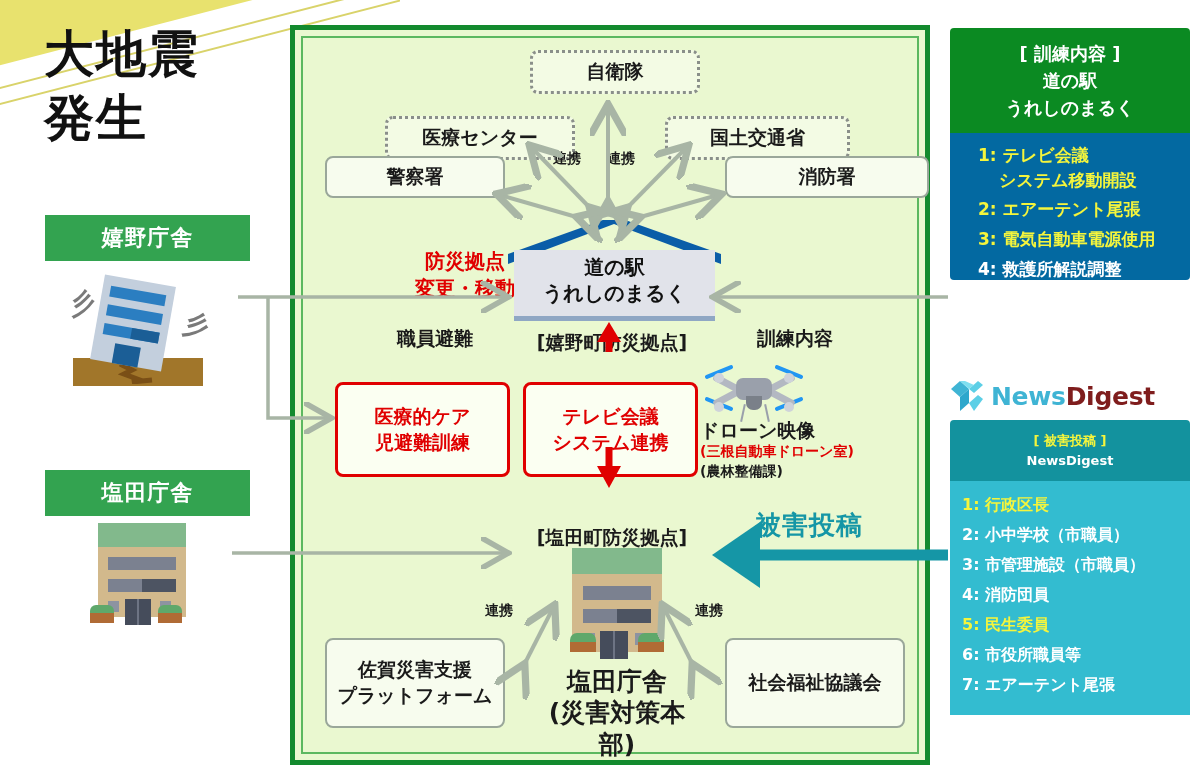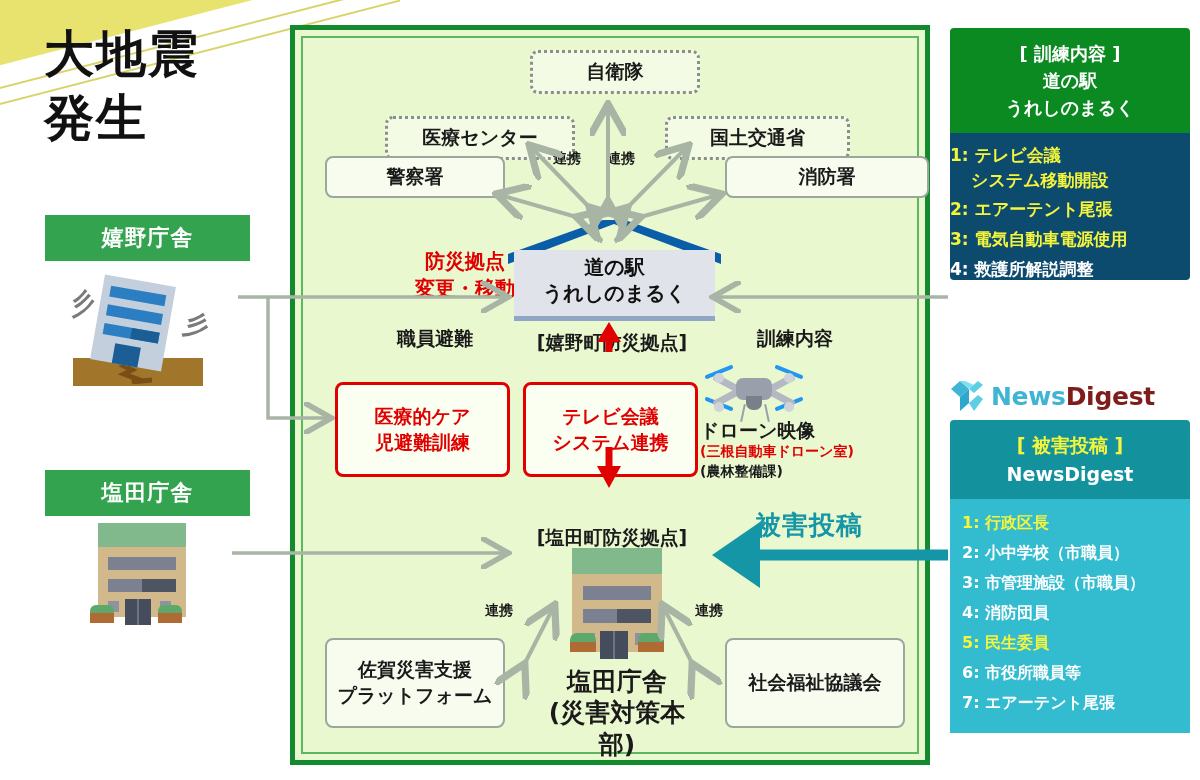--- a/index.html
+++ b/index.html
@@ -150,35 +150,35 @@
   #lbl-drone-sub1{position:absolute;left:700px;top:443px;width:210px;font-size:14px;font-weight:bold;color:#e00000;}
   #lbl-drone-sub2{position:absolute;left:700px;top:463px;width:210px;font-size:14px;font-weight:bold;color:#1a1a1a;}
 
   #lbl-higai{position:absolute;left:755px;top:508px;font-size:26px;font-weight:bold;color:#1596a6;letter-spacing:1px;}
 
   
   .panel{position:absolute;border-radius:4px;overflow:hidden;}
   #panel-training{left:950px;top:28px;width:240px;height:252px;}
   .pt-head{background:#0b8a22;color:#fff;padding:12px 8px 12px;text-align:center;
            font-size:18px;font-weight:bold;line-height:1.5;}
-  .pt-body{background:#0c4a6e;padding:10px 0 12px;}
+  .pt-body{background:#0369a1;padding:10px 28px 12px;}
   .pt-item{font-size:17px;font-weight:bold;line-height:1.45;margin-bottom:5px;color:#ffffff;}
   .pt-item.hl{color:#f5f53c;}
   .pt-item .cont{display:block;padding-left:21px;}
 
   
   .nd-logo{position:absolute;left:950px;top:378px;width:240px;height:36px;display:flex;align-items:center;}
   .nd-mark{width:34px;height:32px;margin-right:7px;flex:0 0 auto;}
   .nd-text{font-size:25px;font-weight:bold;letter-spacing:-0.3px;}
   .nd-news{color:#3fb4d4;} .nd-digest{color:#7f1d1d;}
 
   
   #panel-news{left:950px;top:420px;width:240px;height:330px;}
   .pn-head{background:#13929e;padding:11px 8px 11px;text-align:center;
-           font-size:19px;font-weight:bold;line-height:1.5;color:#f5f53c;}
+           font-size:13px;font-weight:bold;line-height:1.5;color:#f5f53c;}
   .pn-head .nd2{color:#ffffff;}
   .pn-body{background:#33bcd0;padding:12px 12px 12px;}
   .pn-item{font-size:16px;font-weight:bold;line-height:1.5;margin-bottom:6px;color:#ffffff;}
   .pn-item.hl{color:#f5f53c;}
 
   svg.ov{position:absolute;left:0;top:0;width:1200px;height:780px;pointer-events:none;}
 </style>
 </head>
 <body>
 

